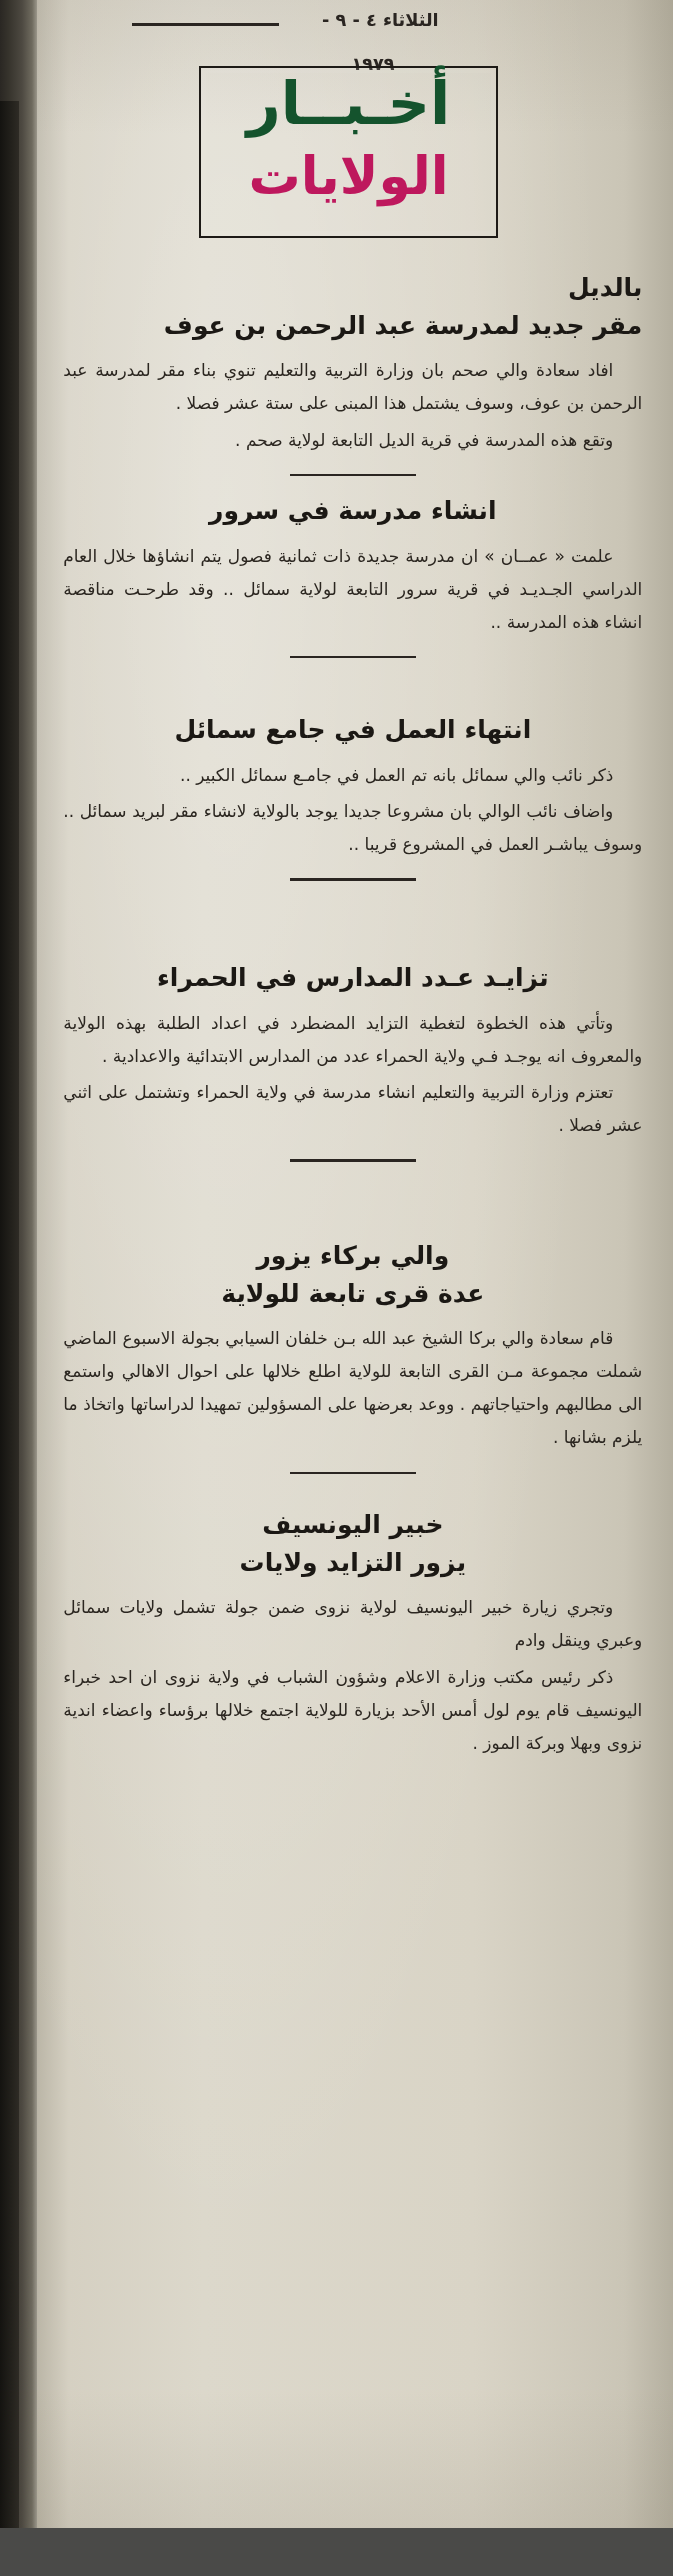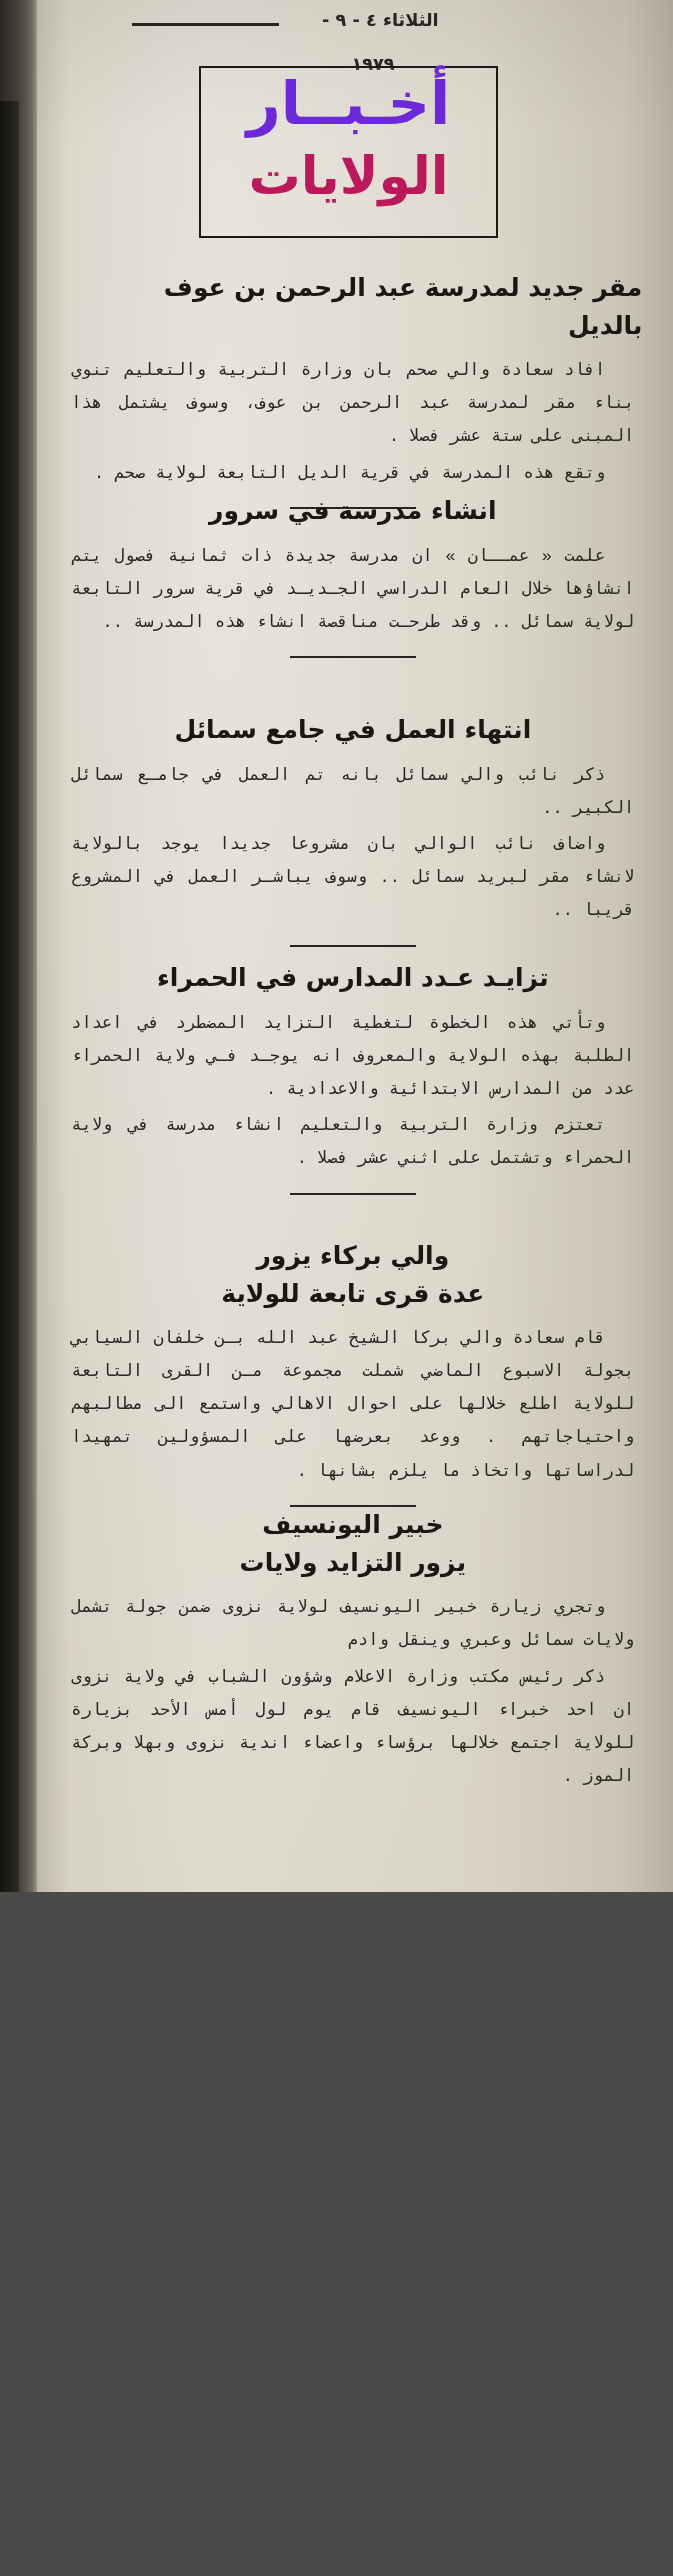--- a/index.html
+++ b/index.html
@@ -3,21 +3,21 @@
 <meta charset="utf-8">
 <style>
   html, body {
     margin: 0;
     padding: 0;
     background: #4a4a48;
   }
   .page {
     position: relative;
     width: 673px;
-    height: 1892px;
+    height: 2528px;
     margin: 0 auto;
     background: #cfcabc;
     overflow: hidden;
     font-family: "DejaVu Sans", sans-serif;
   }
   
   .paper {
     position: absolute;
     left: 35px;
     top: 0;
@@ -113,21 +113,21 @@
   }
   .masthead .m1 {
     position: absolute;
     top: 5px;
     right: 0;
     left: 0;
     text-align: center;
     font-size: 59px;
     font-weight: bold;
     letter-spacing: 3.4px;
-    color: #6d28d9;
+    color: #14532d;
     line-height: 1.05;
   }
   .masthead .m2 {
     position: absolute;
     top: 81px;
     right: 0;
     left: 0;
     text-align: center;
     font-size: 52px;
     font-weight: bold;
@@ -145,22 +145,21 @@
     text-align: center;
     margin: 0 0 10px 0;
   }
   .headline.right { text-align: right; }
   .body {
     font-size: 17px;
     line-height: 1.95;
     color: #2b2620;
     text-align: justify;
     text-align-last: right;
-    margin: 8px;
-    font-family: Liberation Mono, monospace;
+    margin: 0;
   }
   .body p { margin: 0 0 3.4px 0; text-indent: 29px; }
   .sep {
     height: 2.5px;
     background: #2a2521;
     width: 126px;
     margin: 17px auto 15px auto;
   }
 </style>
 </head>
@@ -179,22 +178,22 @@
       <div class="rule"></div>
     </div>
 
     <div class="masthead">
       <div class="m1">أخـبــار</div>
       <div class="m2">الولايات</div>
     </div>
 
     <div class="article" style="top:269px;">
       <div class="headline right">
+        <div>بالديل</div>
         <div>مقر جديد لمدرسة عبد الرحمن بن عوف</div>
-        <div>بالديل</div>
       </div>
       <div class="body">
         <p>افاد سعادة والي صحم بان وزارة التربية والتعليم تنوي بناء مقر لمدرسة عبد الرحمن بن عوف، وسوف يشتمل هذا المبنى على ستة عشر فصلا .</p>
         <p>وتقع هذه المدرسة في قرية الديل التابعة لولاية صحم .</p>
       </div>
       <div class="sep"></div>
     </div>
 
     <div class="article" style="top:492px;">
       <div class="headline">انشاء مدرسة في سرور</div>

